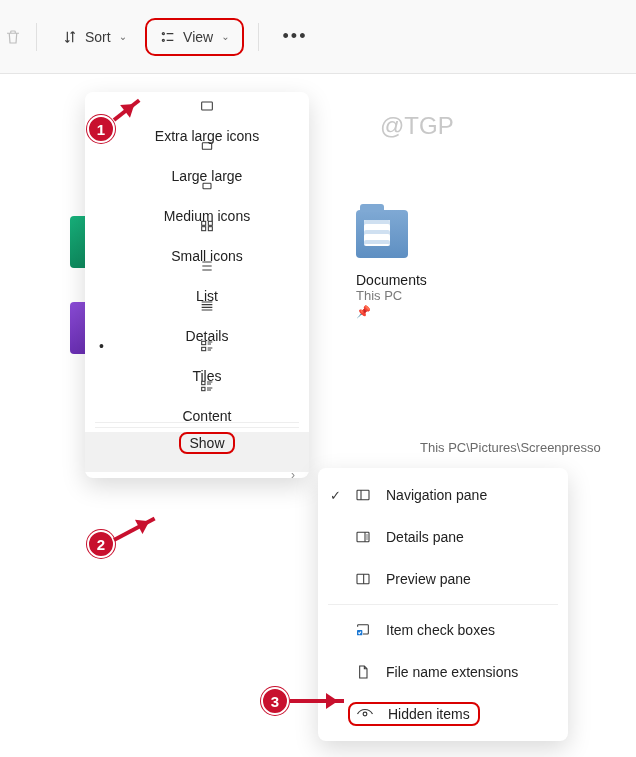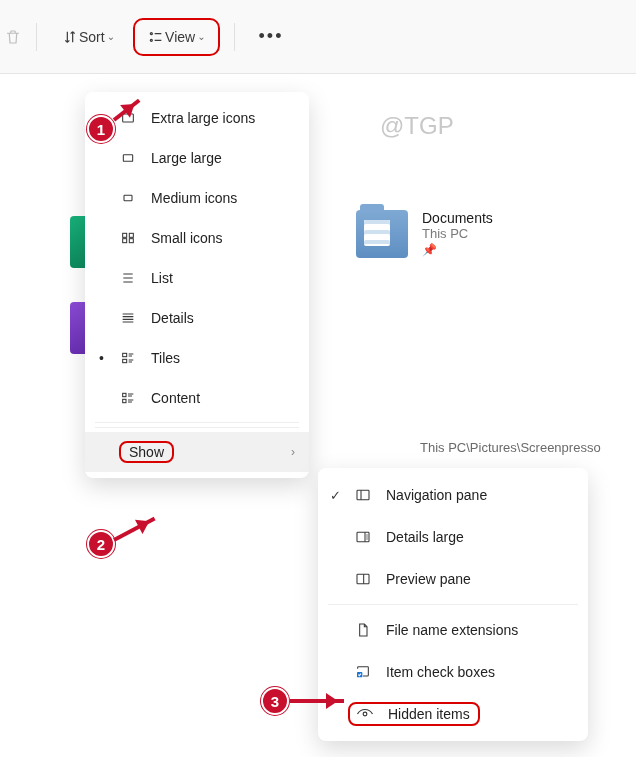--- a/index.html
+++ b/index.html
@@ -22,20 +22,21 @@
     border-bottom: 1px solid #e5e5e5;
     background: #f9f9f9;
     display: flex;
     align-items: center;
     padding-left: 0;
     gap: 8px;
   }
   .tb-btn {
     display: inline-flex;
     align-items: center;
+    gap: 6px;
     padding: 6px 10px;
     border-radius: 4px;
     color: #3a3a3a;
     cursor: pointer;
   }
   .tb-icon {
     width: 18px; height: 18px;
     display:inline-flex; align-items:center; justify-content:center;
   }
   .chev { font-size: 10px; color:#6a6a6a; margin-left:2px; }
@@ -60,21 +61,21 @@
   .left-folder-frag {
     position:absolute;
     width:18px; height:52px;
     border-radius: 4px 0 0 4px;
   }
 
   
   .doc-tile {
     position:absolute;
     left: 356px; top: 210px;
-    display:flex; gap:14px; align-items:flex-start;
+    display:flex; gap:14px; align-items:flex-start;flex-direction:column;
   }
   .doc-icon {
     width:52px; height:48px;
     background: linear-gradient(#7fa9d4,#5e8fc2);
     border-radius:4px;
     position:relative;
   }
   .doc-icon::before {
     content:"";
     position:absolute; top:-6px; left:4px;
@@ -115,20 +116,21 @@
   }
   .menu-item {
     display:flex;
     align-items:center;
     height:40px;
     padding:0 14px 0 34px;
     gap:14px;
     position:relative;
     cursor:pointer;
     color:#222;
+    flex-direction:column;
   }
   .menu-item .mi-icon {
     width:18px; height:18px;
     display:inline-flex; align-items:center; justify-content:center;
     color:#3a3a3a;
   }
   .menu-item.selected::before {
     content:"•";
     position:absolute;
     left:14px;
@@ -145,21 +147,21 @@
   .show-label-box {
     border: 2.5px solid #d90000;
     border-radius:8px;
     padding: 1px 8px;
   }
 
   
   .submenu {
     position:absolute;
     left: 318px; top: 468px;
-    width: 270px;
+    width: 250px;
     background:#fff;
     border-radius:8px;
     box-shadow: 0 8px 24px rgba(0,0,0,.15);
     padding: 6px 0;
   }
   .sub-item {
     display:flex; align-items:center;
     height:42px;
     padding:0 14px 0 36px;
     gap:14px;
@@ -368,52 +370,52 @@
       </span>
     <span>Navigation pane</span>
   </div>
   <div class="sub-item">
     <span class="si-icon">
         <svg width="16" height="16" viewBox="0 0 24 24" fill="none" stroke="currentColor" stroke-width="1.6">
           <rect x="3" y="5" width="18" height="14" rx="1"></rect>
           <path d="M15 5v14M17 9h2M17 12h2M17 15h2"></path>
         </svg>
       </span>
-    <span>Details large</span>
+    <span>Details pane</span>
   </div>
   <div class="sub-item">
     <span class="si-icon">
         <svg width="16" height="16" viewBox="0 0 24 24" fill="none" stroke="currentColor" stroke-width="1.6">
           <rect x="3" y="5" width="18" height="14" rx="1"></rect>
           <path d="M13 5v14"></path>
         </svg>
       </span>
     <span>Preview pane</span>
   </div>
 
   <div class="sub-sep"></div>
 
-  <div class="sub-item">
-    <span class="si-icon">
-        <svg width="16" height="16" viewBox="0 0 24 24" fill="none" stroke="currentColor" stroke-width="1.6">
-          <path d="M7 3h7l4 4v14H7z"></path>
-          <path d="M14 3v4h4"></path>
-        </svg>
-      </span>
-    <span>File name extensions</span>
-  </div>
   <div class="sub-item">
     <span class="si-icon">
         <svg width="16" height="16" viewBox="0 0 24 24" fill="none" stroke="currentColor" stroke-width="1.6">
           <path d="M4 7V5a1 1 0 011-1h14a1 1 0 011 1v12a1 1 0 01-1 1h-7"></path>
           <rect x="3" y="12" width="8" height="8" rx="1" fill="#1976d2" stroke="none"></rect>
           <path d="M5 16l1.5 1.5L9 14.5" stroke="#fff" stroke-width="1.6"></path>
         </svg>
       </span>
     <span>Item check boxes</span>
+  </div>
+  <div class="sub-item">
+    <span class="si-icon">
+        <svg width="16" height="16" viewBox="0 0 24 24" fill="none" stroke="currentColor" stroke-width="1.6">
+          <path d="M7 3h7l4 4v14H7z"></path>
+          <path d="M14 3v4h4"></path>
+        </svg>
+      </span>
+    <span>File name extensions</span>
   </div>
   <div class="sub-item">
     <span class="hidden-box">
       <span class="si-icon" style="margin-left:6px;">
           <svg width="18" height="18" viewBox="0 0 24 24" fill="none" stroke="currentColor" stroke-width="1.6">
             <path d="M2 12s3.5-6 10-6 10 6 10 6"></path>
             <circle cx="12" cy="12" r="2.5"></circle>
           </svg>
         </span>
       <span>Hidden items</span>

